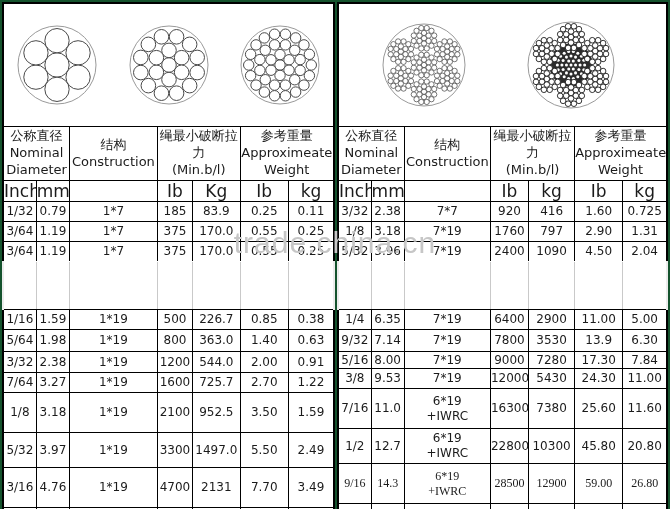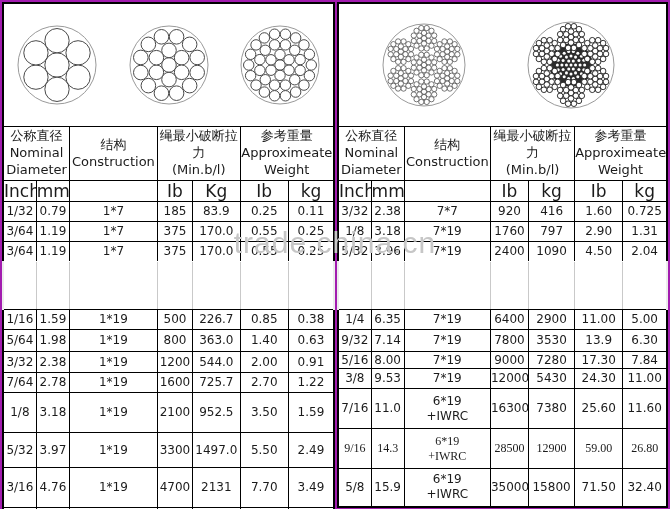--- a/index.html
+++ b/index.html
@@ -1,16 +1,16 @@
 <!DOCTYPE html>
 <html><head>
 <meta charset="utf-8">
 <style>
   html,body{margin:0;padding:0;background:#fff;}
-  .page{position:relative;width:670px;height:509px;background:#a21caf;overflow:hidden;
+  .page{position:relative;width:670px;height:509px;background:#14532d;overflow:hidden;
         font-family:"DejaVu Sans",sans-serif;color:#1b1b1b;}
   table.rt{position:absolute;top:2px;border-collapse:collapse;table-layout:fixed;
            background:#fff;border:2px solid #000;}
   #t-left{left:2px;width:333px;}
   #t-right{left:337px;width:331px;}
   .rt td,.rt th{border:1px solid #000;padding:0;text-align:center;vertical-align:middle;
                 font-weight:normal;white-space:pre-line;overflow:hidden;}
   tr.diag{height:84px;}
   .diagrams{display:flex;align-items:center;justify-content:space-between;height:84px;}
   #t-left .diagrams{padding:0 12px;}
@@ -200,21 +200,21 @@
           <td>3/32</td>
           <td>2.38</td>
           <td>1*19</td>
           <td>1200</td>
           <td>544.0</td>
           <td>2.00</td>
           <td>0.91</td>
         </tr>
         <tr class="data-row" style="height: 20px;">
           <td>7/64</td>
-          <td>2.78</td>
+          <td>3.27</td>
           <td>1*19</td>
           <td>1600</td>
           <td>725.7</td>
           <td>2.70</td>
           <td>1.22</td>
         </tr>
         <tr class="data-row" style="height: 40px;">
           <td>1/8</td>
           <td>3.18</td>
           <td>1*19</td>
@@ -657,20 +657,30 @@
         <tr class="data-row" style="height: 40px;">
           <td>7/16</td>
           <td>11.0</td>
           <td>6*19
 +IWRC</td>
           <td>16300</td>
           <td>7380</td>
           <td>25.60</td>
           <td>11.60</td>
         </tr>
+        <tr class="data-row" style="height: 35px;">
+          <td>1/2</td>
+          <td>12.7</td>
+          <td>6*19
++IWRC</td>
+          <td>22800</td>
+          <td>10300</td>
+          <td>45.80</td>
+          <td>20.80</td>
+        </tr>
         <tr class="data-row" style="height: 40px; font-family: Liberation Serif, serif;">
           <td>9/16</td>
           <td>14.3</td>
           <td>6*19
 +IWRC</td>
           <td>28500</td>
           <td>12900</td>
           <td>59.00</td>
           <td>26.80</td>
         </tr>

